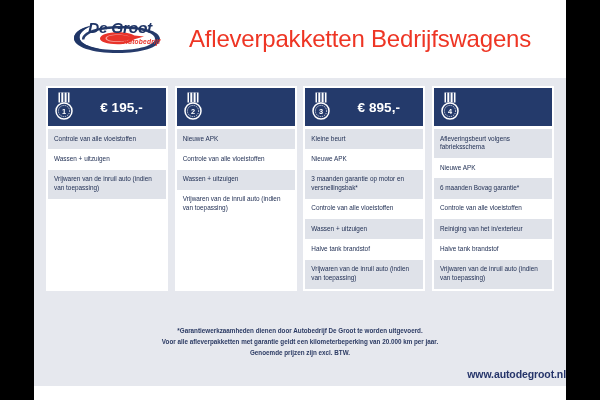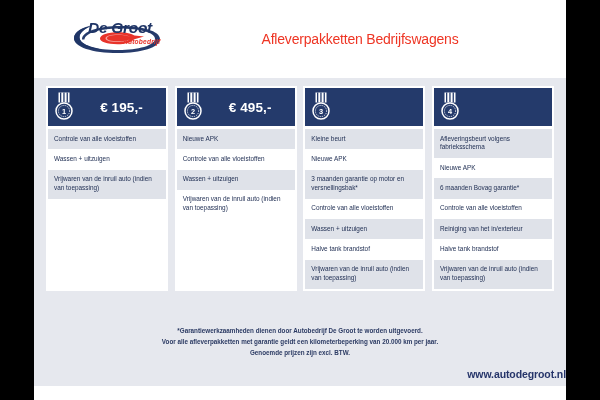--- a/index.html
+++ b/index.html
@@ -35,21 +35,21 @@
     width: 122px; height: 46px;
     margin-left: 14px;
     flex: 0 0 auto;
   }
   #logo svg { display: block; }
   
   #page-title {
     flex: 1 1 auto;
     text-align: center;
     color: #ee3524;
-    font-size: 14px;
+    font-size: 24px;
     font-weight: 400;
     letter-spacing: -0.2px;
     white-space: nowrap;
     padding-right: 16px;
     line-height: 1;
   }
   
   #cards {
     position: absolute;
     left: 0; top: 86px;
@@ -192,21 +192,20 @@
             <svg width="20" height="30" viewBox="0 0 20 30" xmlns="http://www.w3.org/2000/svg">
               <rect x="4.5" y="0.5" width="11" height="10" fill="#ffffff"></rect>
               <rect x="6" y="0.5" width="1.3" height="10" fill="#243a6b"></rect>
               <rect x="9.3" y="0.5" width="1.3" height="10" fill="#243a6b"></rect>
               <rect x="12.6" y="0.5" width="1.3" height="10" fill="#243a6b"></rect>
               <circle cx="10" cy="19" r="8" fill="none" stroke="#ffffff" stroke-width="1.5"></circle>
               <circle cx="10" cy="19" r="5.6" fill="none" stroke="#ffffff" stroke-width="0.9" stroke-dasharray="1.1 1.1"></circle>
               <text x="10" y="21.6" text-anchor="middle" font-family="'Liberation Sans', sans-serif" font-size="7.4" font-weight="bold" fill="#ffffff">2</text>
             </svg>
           </span>
-          <span class="price">€ 495,-</span>
         </div>
         <div class="rows">
           <div class="row alt">Nieuwe APK</div>
           <div class="row">Controle van alle vloeistoffen</div>
           <div class="row alt">Wassen + uitzuigen</div>
           <div class="row">Vrijwaren van de inruil auto (indien van toepassing)</div>
         </div>
       </div>
 
       <div class="card">
@@ -215,20 +214,21 @@
             <svg width="20" height="30" viewBox="0 0 20 30" xmlns="http://www.w3.org/2000/svg">
               <rect x="4.5" y="0.5" width="11" height="10" fill="#ffffff"></rect>
               <rect x="6" y="0.5" width="1.3" height="10" fill="#243a6b"></rect>
               <rect x="9.3" y="0.5" width="1.3" height="10" fill="#243a6b"></rect>
               <rect x="12.6" y="0.5" width="1.3" height="10" fill="#243a6b"></rect>
               <circle cx="10" cy="19" r="8" fill="none" stroke="#ffffff" stroke-width="1.5"></circle>
               <circle cx="10" cy="19" r="5.6" fill="none" stroke="#ffffff" stroke-width="0.9" stroke-dasharray="1.1 1.1"></circle>
               <text x="10" y="21.6" text-anchor="middle" font-family="'Liberation Sans', sans-serif" font-size="7.4" font-weight="bold" fill="#ffffff">3</text>
             </svg>
           </span>
+          <span class="price">€ 895,-</span>
         </div>
         <div class="rows">
           <div class="row alt">Kleine beurt</div>
           <div class="row">Nieuwe APK</div>
           <div class="row alt">3 maanden garantie op motor en versnellingsbak*</div>
           <div class="row">Controle van alle vloeistoffen</div>
           <div class="row alt">Wassen + uitzuigen</div>
           <div class="row">Halve tank brandstof</div>
           <div class="row alt">Vrijwaren van de inruil auto (indien van toepassing)</div>
         </div>

